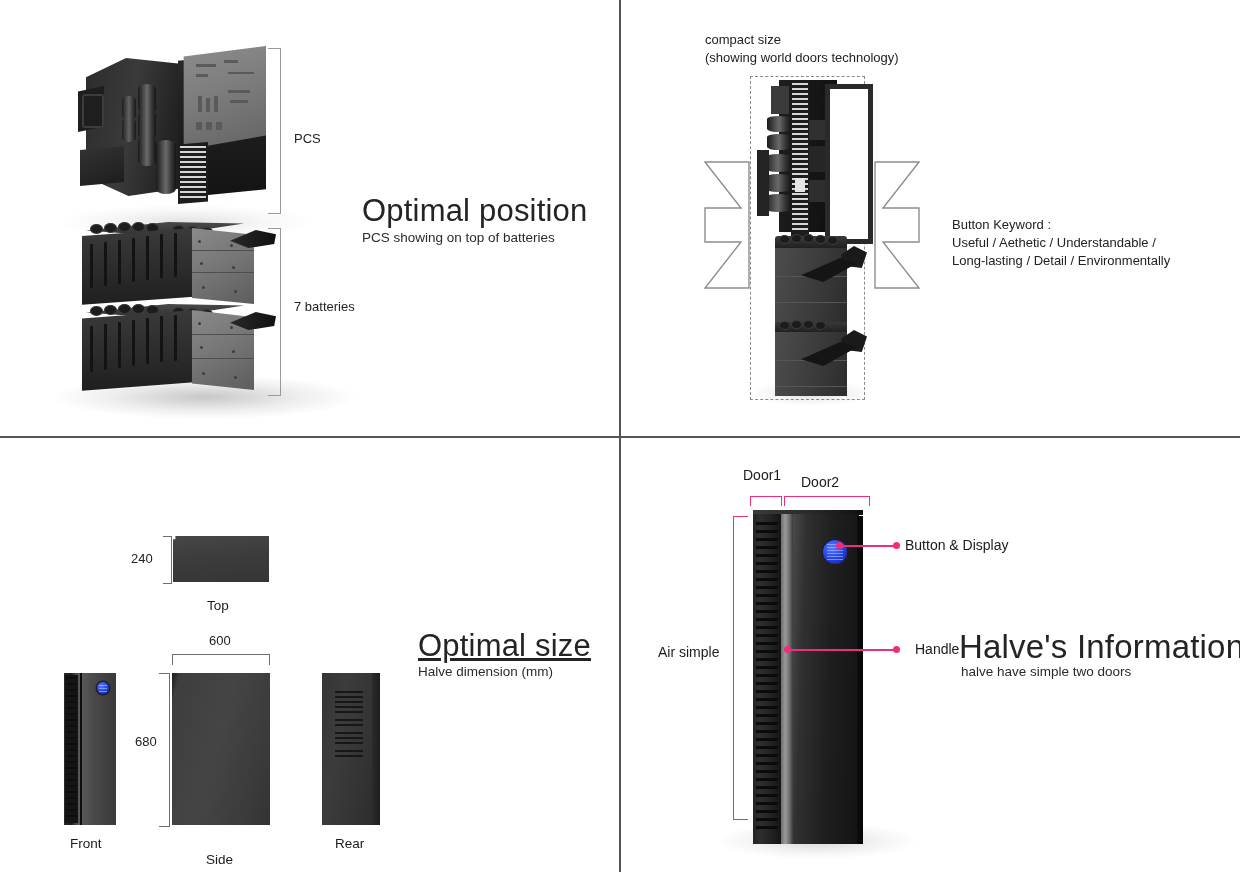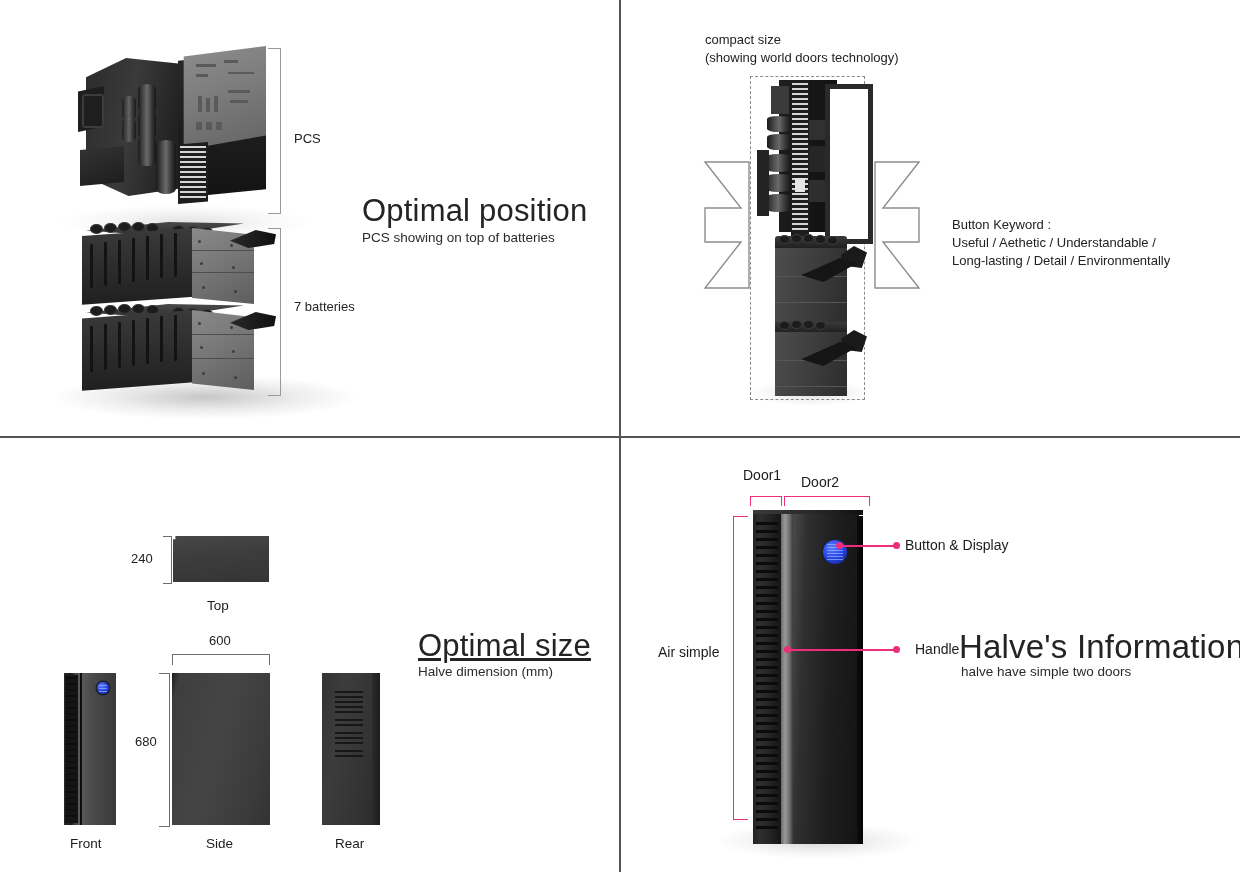--- a/index.html
+++ b/index.html
@@ -382,21 +382,21 @@
           <span class="glyph"></span>
         </div>
     </div>
     <div class="abs vlabel" style="left:70px;top:398px;">Front</div>
 
     <div class="view-side" style="left:172px;top:235px;width:98px;height:152px;"></div>
     <div class="brk brk-t brk-dark" style="left:172px;top:216px;width:96px;height:10px;"></div>
     <div class="abs tick" style="left:209px;top:195px;">600</div>
     <div class="brk brk-r brk-dark" style="left:159px;top:235px;width:10px;height:152px;"></div>
     <div class="abs tick" style="left:135px;top:296px;">680</div>
-    <div class="abs vlabel" style="left:206px;top:398px;">Side</div>
+    <div class="abs vlabel" style="left:206px;top:414px;">Side</div>
 
     <div class="ortho" style="left:322px;top:235px;width:58px;height:152px;">
       <div class="view-rear" style="left:0;top:0;width:58px;height:152px;"></div>
       <div class="vent-r" style="left:13px;top:18px;width:28px;height:2px;"></div>
       <div class="vent-r" style="left:13px;top:23px;width:28px;height:2px;"></div>
       <div class="vent-r" style="left:13px;top:28px;width:28px;height:2px;"></div>
       <div class="vent-r" style="left:13px;top:33px;width:28px;height:2px;"></div>
       <div class="vent-r" style="left:13px;top:38px;width:28px;height:2px;"></div>
       <div class="vent-r" style="left:13px;top:46px;width:28px;height:2px;"></div>
       <div class="vent-r" style="left:13px;top:51px;width:28px;height:2px;"></div>

